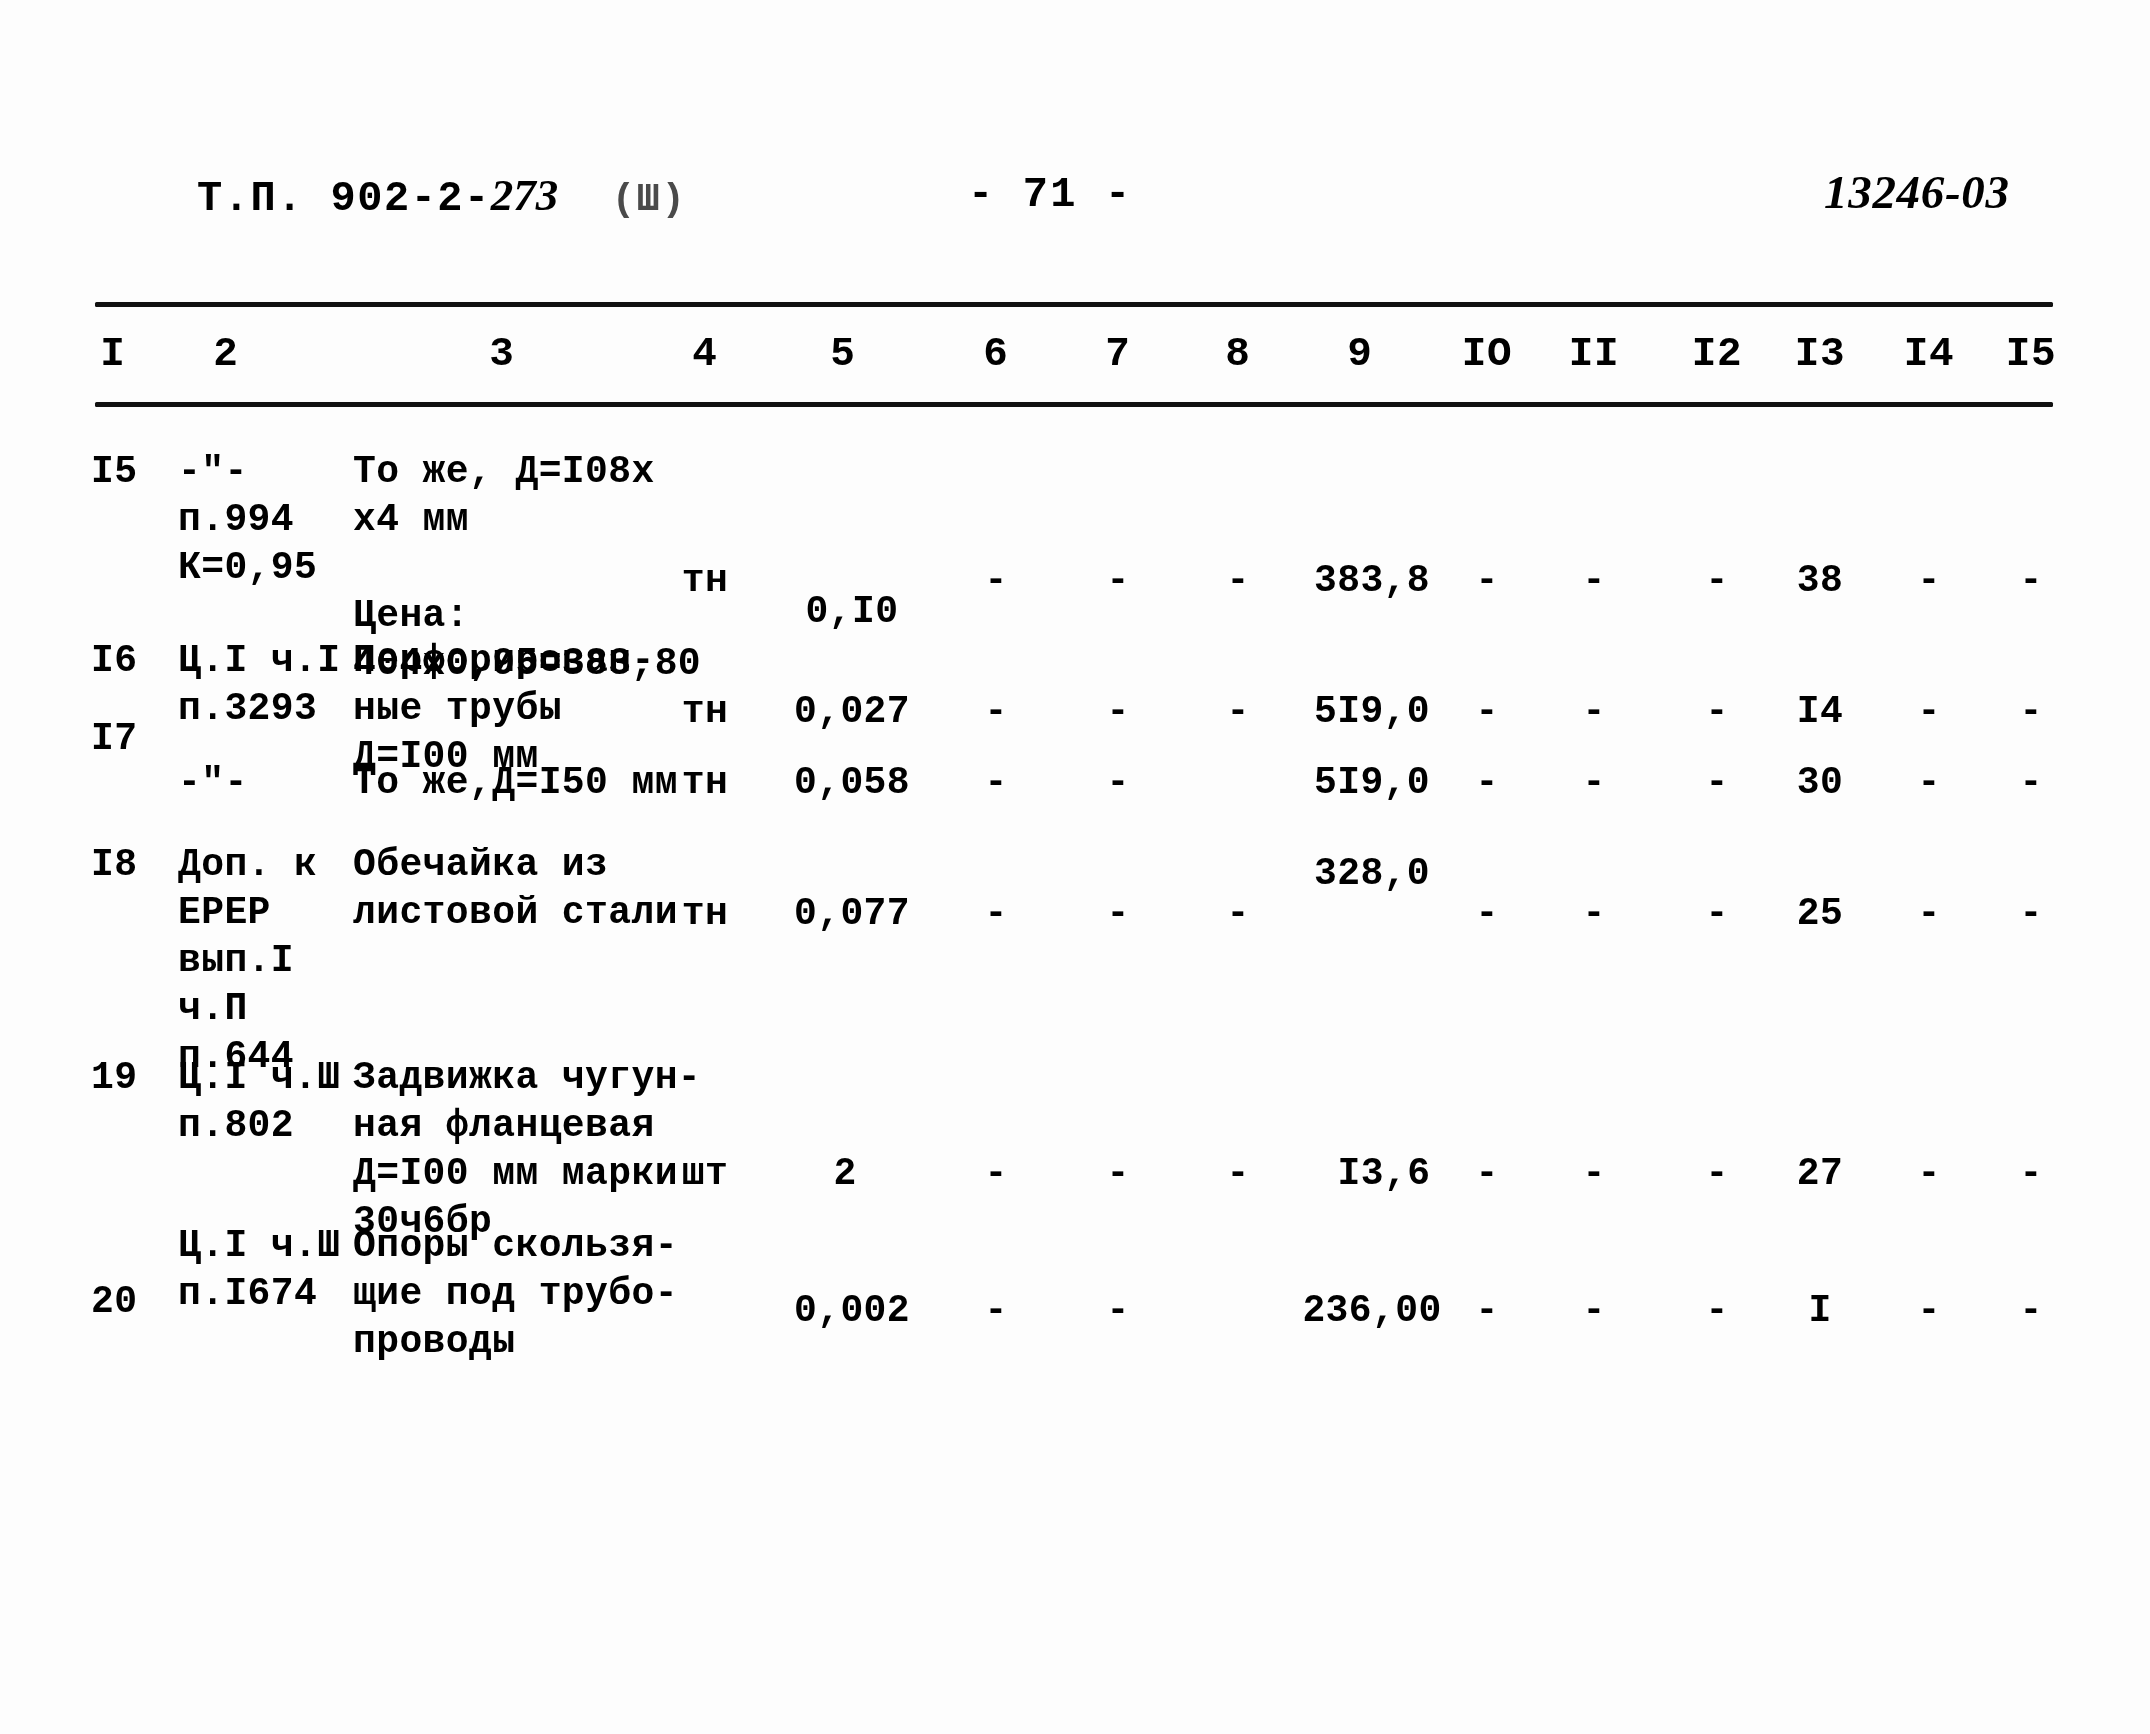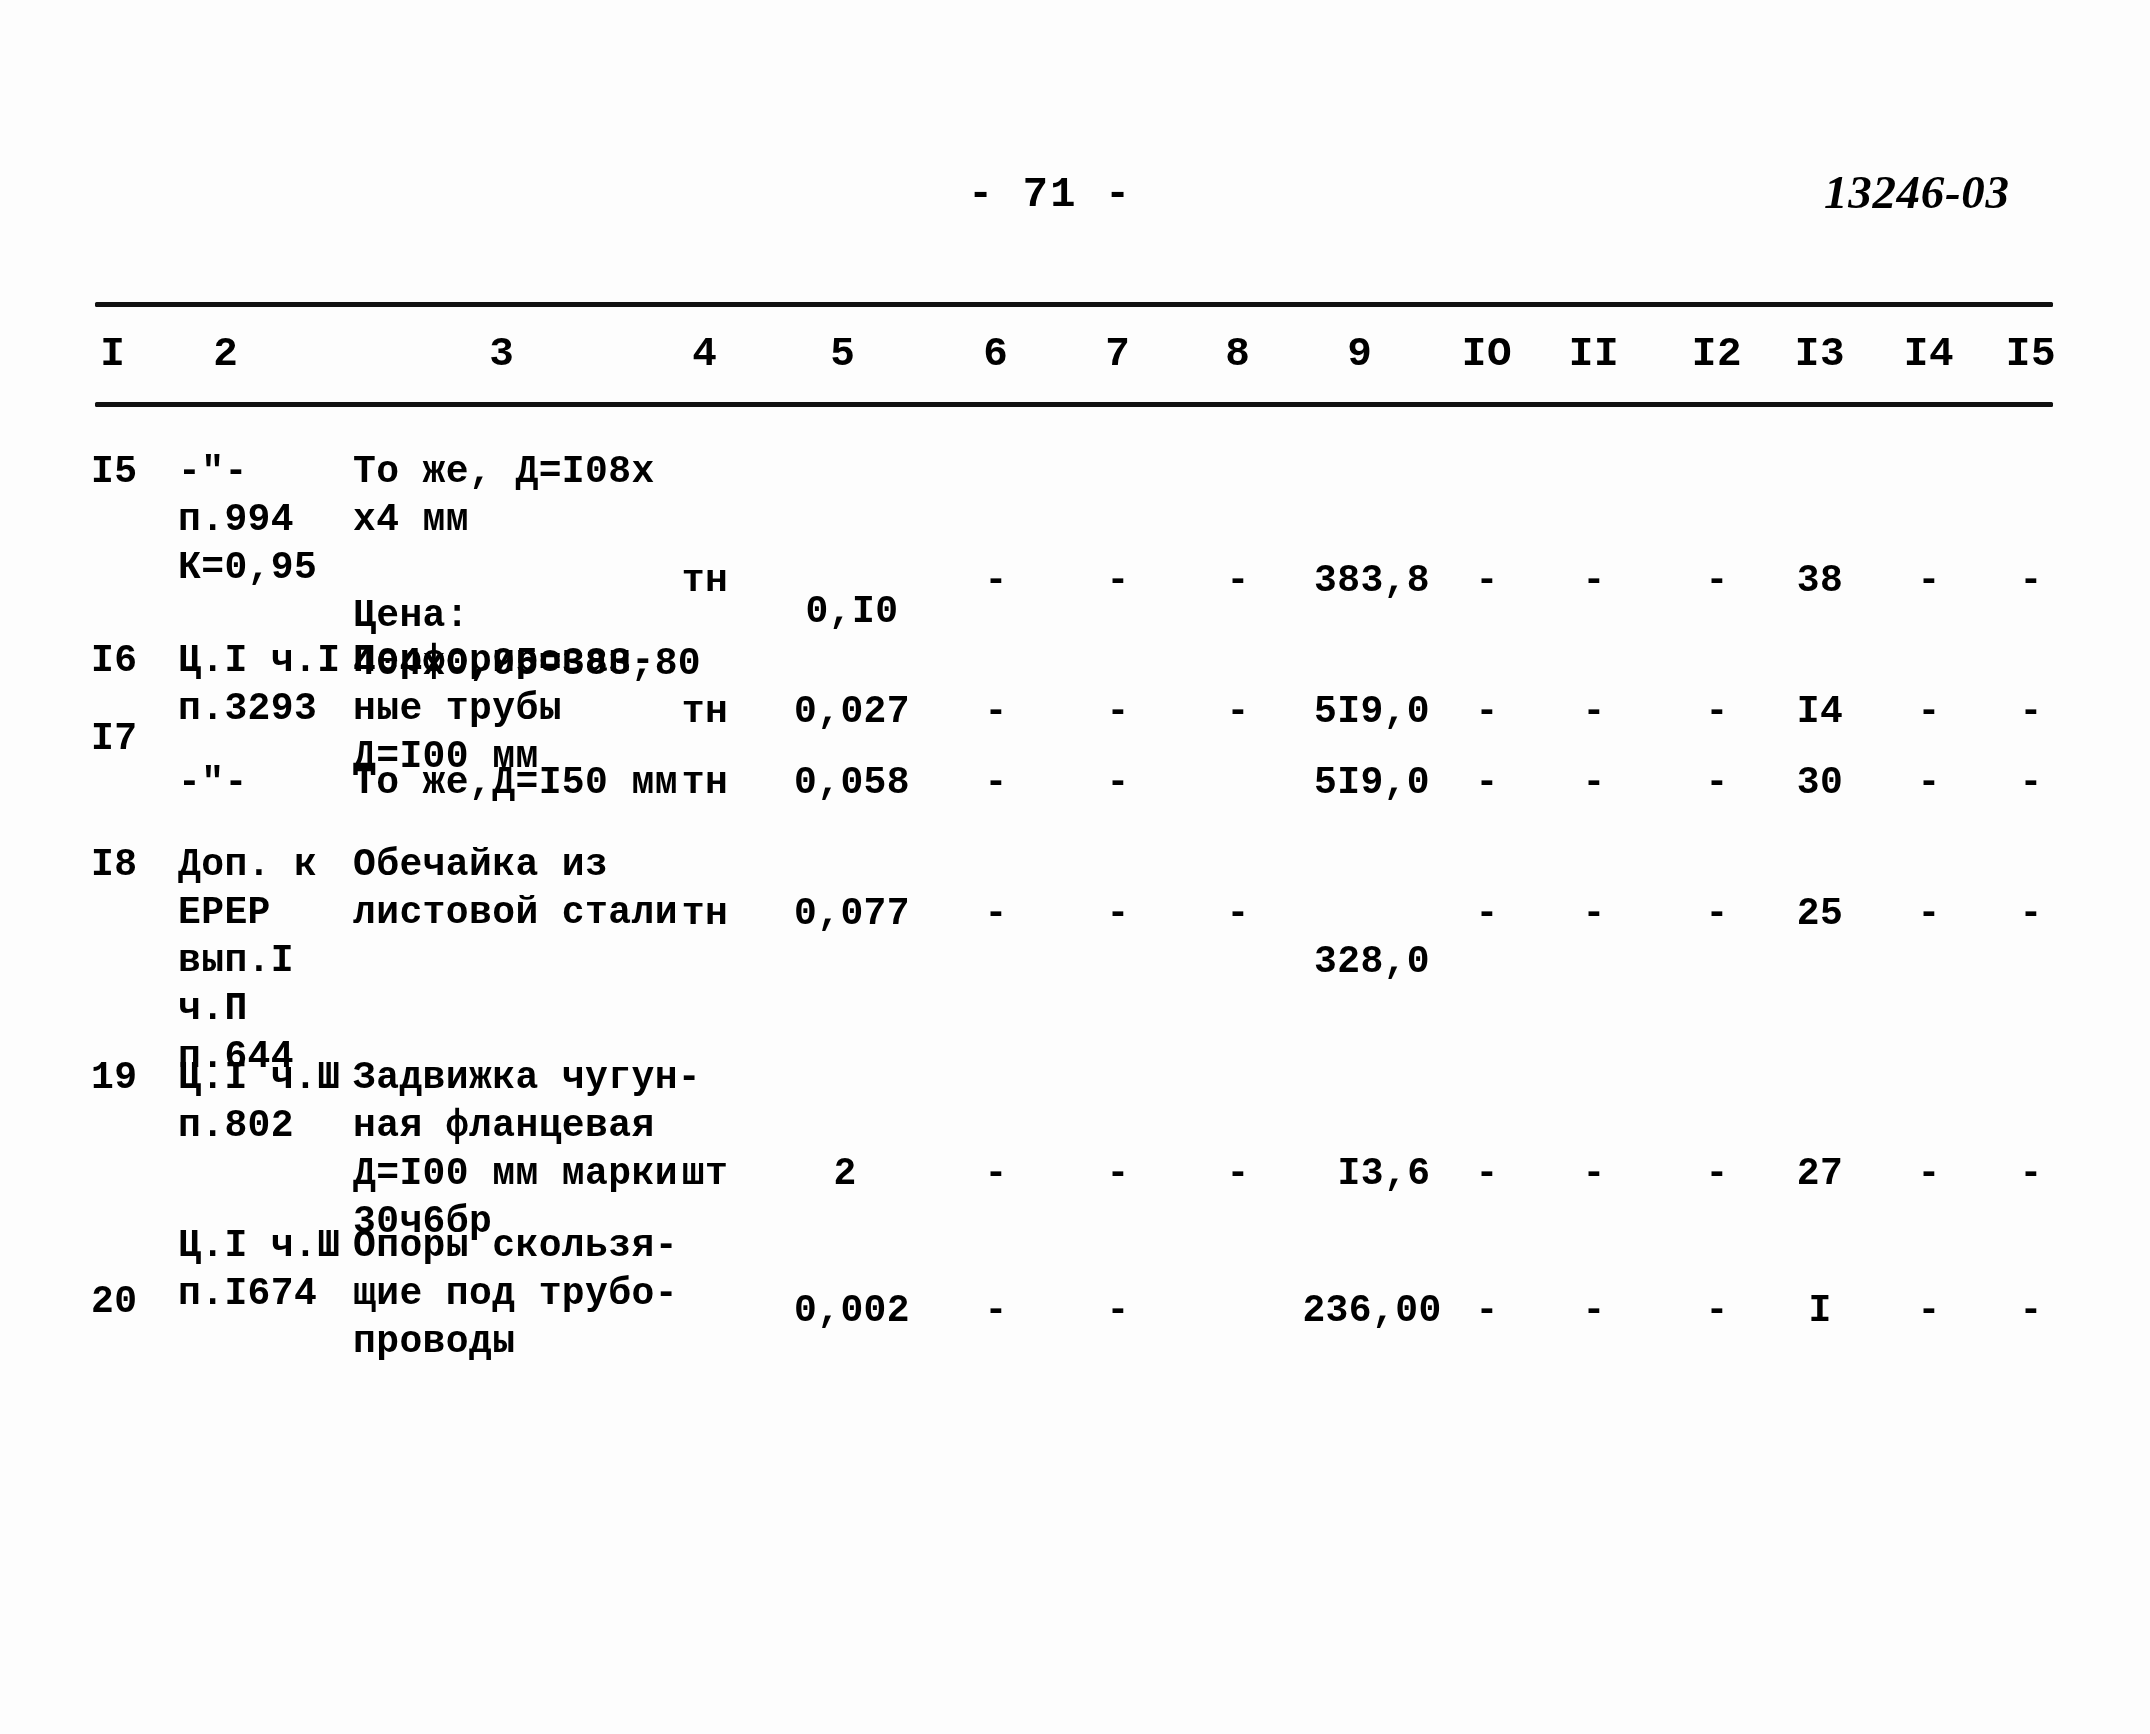--- a/index.html
+++ b/index.html
@@ -117,20 +117,21 @@
   }
   .cell.ctr { transform: translateX(-50%); text-align: center; }
   .cell.lft { text-align: left; }
 </style>
 </head>
 <body>
 
 <div id="page">
 
   <div id="page-header">
+    <div class="hdr-left"><span>Т.П. 902-2-</span><span class="hdr-hand">273</span>&nbsp;&nbsp;<span class="hdr-paren">(Ш)</span></div>
     <div class="hdr-center">- 71 -</div>
     <div class="hdr-right">13246-03</div>
   </div>
 
   <div class="rule r-top"></div>
   <div class="rule r-bot"></div>
 
   <div id="table-area">
 
     <div class="colhdr-row">
@@ -221,21 +222,21 @@
 вып.I
 ч.П
 п.644</div>
       <div class="cell lft" style="left:353px; top:841px">Обечайка из
 листовой стали</div>
       <div class="cell ctr" style="left:705px; top:890px">тн</div>
       <div class="cell ctr" style="left:852px; top:890px">0,077</div>
       <div class="cell ctr" style="left:996px; top:890px">-</div>
       <div class="cell ctr" style="left:1118px; top:890px">-</div>
       <div class="cell ctr" style="left:1238px; top:890px">-</div>
-      <div class="cell ctr" style="left:1372px; top:938px">328,0</div>
+      <div class="cell ctr" style="left:1372px; top:850px">328,0</div>
       <div class="cell ctr" style="left:1487px; top:890px">-</div>
       <div class="cell ctr" style="left:1594px; top:890px">-</div>
       <div class="cell ctr" style="left:1717px; top:890px">-</div>
       <div class="cell ctr" style="left:1820px; top:890px">25</div>
       <div class="cell ctr" style="left:1929px; top:890px">-</div>
       <div class="cell ctr" style="left:2031px; top:890px">-</div>
     </div>
 
     <div>
       <div class="cell lft" style="left:91px; top:1054px">19</div>

